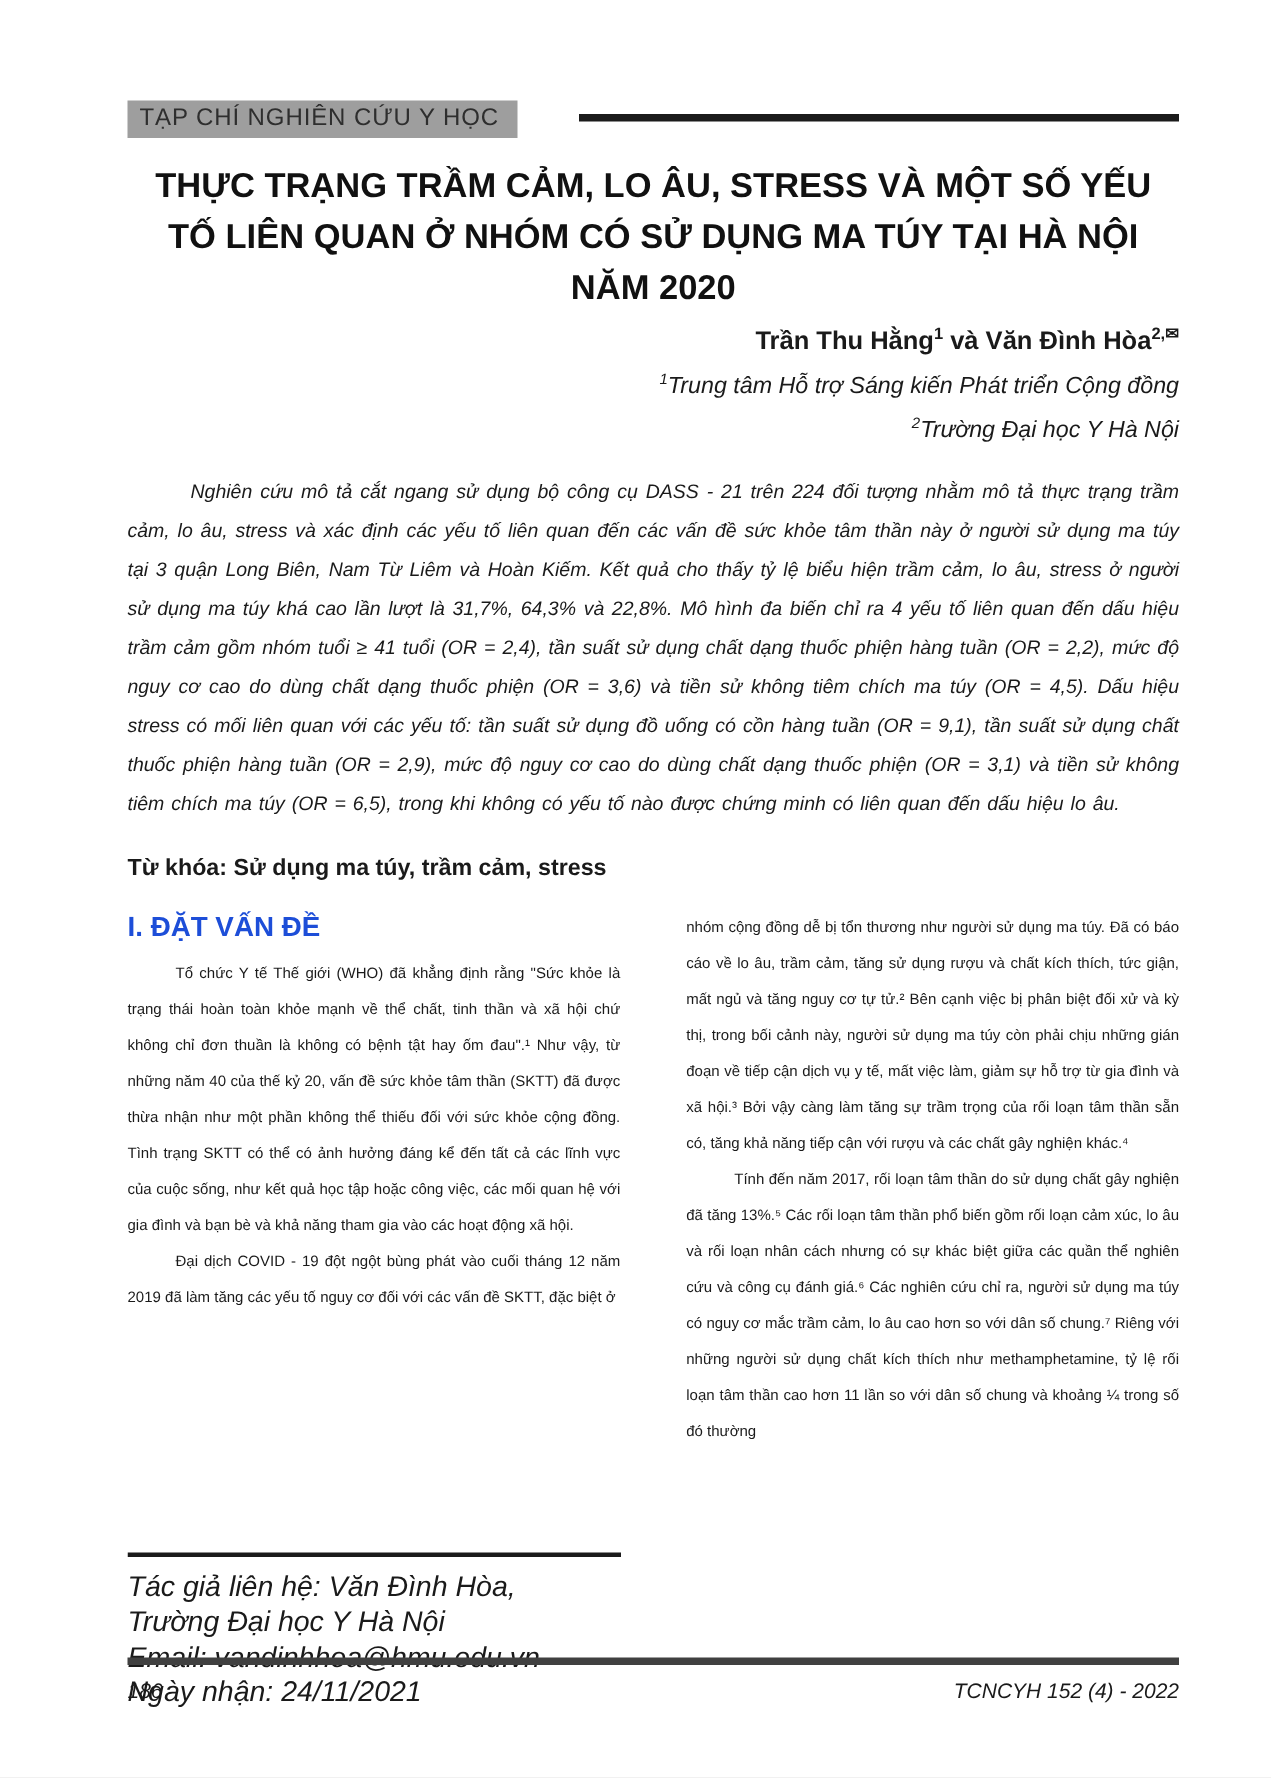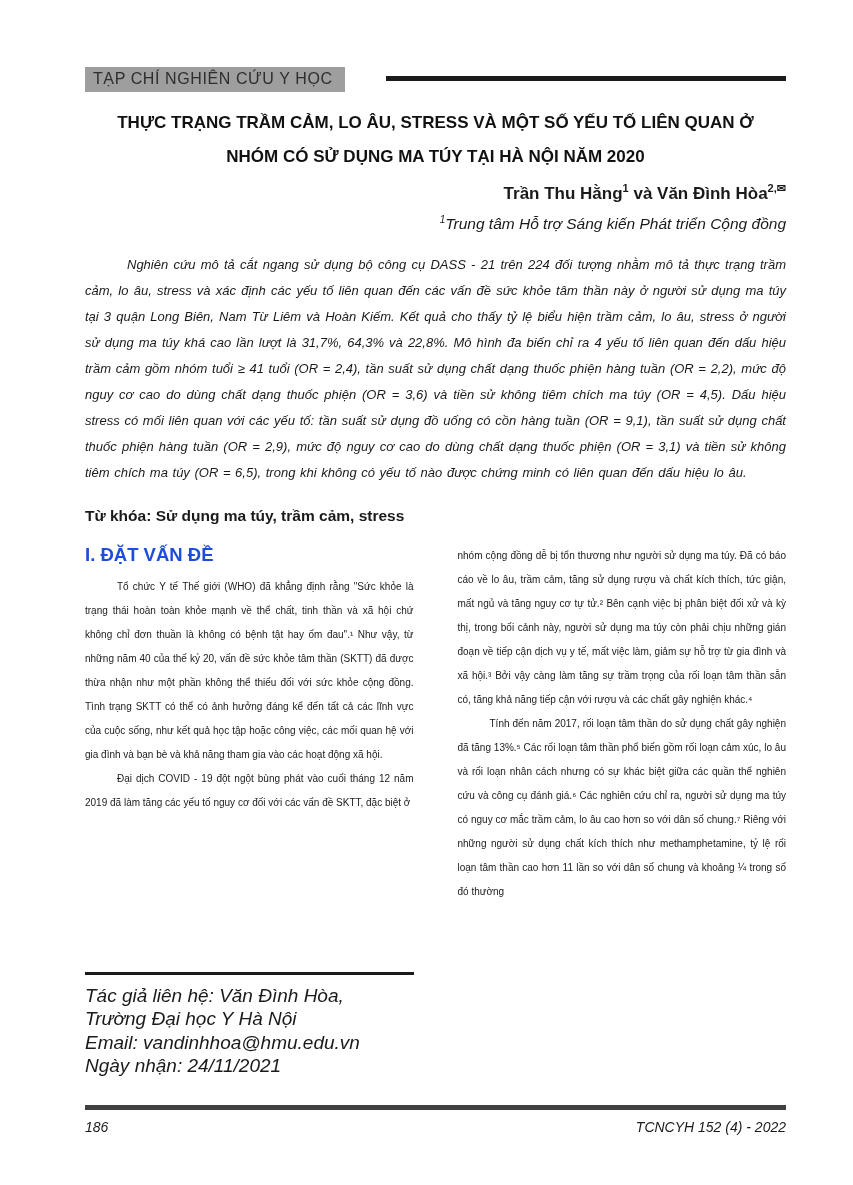--- a/index.html
+++ b/index.html
@@ -19,21 +19,21 @@
   .masthead { display:flex; align-items:center; height:27px;gap:40px; }
   .masthead-label {
     background:#9e9e9e; color:#2e2e2e;
     font-size:16px; letter-spacing:0.6px;
     padding:3px 12px 4px 8px; white-space:nowrap;
   }
   .masthead-rule { flex:1; height:5px; background:#1b1b1b; margin-left:1px; margin-top:-2px; }
 
   
   .title {
-    font-size:17px; font-weight:bold; text-align:center;
+    font-size:23px; font-weight:bold; text-align:center;
     line-height:34px; margin:13px 6px 8px 6px; color:#111;
   }
   .authors { text-align:right; font-size:17px; font-weight:bold; margin:2px 0 3px 0; }
   .authors sup { font-size:11px; font-weight:bold; }
   .envelope { font-size:11px; }
   .affiliation { text-align:right; font-style:italic; font-size:15.5px; line-height:25px; }
   .affiliation sup { font-size:10px; }
 
   
   .abstract {
@@ -72,20 +72,21 @@
   <header class="masthead">
     <span class="masthead-label">TẠP CHÍ NGHIÊN CỨU Y HỌC</span>
     <span class="masthead-rule"></span>
   </header>
 
   <h1 class="title">THỰC TRẠNG TRẦM CẢM, LO ÂU, STRESS VÀ MỘT SỐ YẾU TỐ LIÊN QUAN Ở NHÓM CÓ SỬ DỤNG MA TÚY TẠI HÀ NỘI NĂM 2020</h1>
 
   <div class="authors"><span>Trần Thu Hằng</span><sup>1</sup><span> và </span><span>Văn Đình Hòa</span><sup><span>2,</span><span class="envelope">✉</span></sup></div>
 
   <div class="affiliation"><sup>1</sup><span>Trung tâm Hỗ trợ Sáng kiến Phát triển Cộng đồng</span></div>
+  <div class="affiliation"><sup>2</sup><span>Trường Đại học Y Hà Nội</span></div>
 
   <p class="abstract">Nghiên cứu mô tả cắt ngang sử dụng bộ công cụ DASS - 21 trên 224 đối tượng nhằm mô tả thực trạng trầm cảm, lo âu, stress và xác định các yếu tố liên quan đến các vấn đề sức khỏe tâm thần này ở người sử dụng ma túy tại 3 quận Long Biên, Nam Từ Liêm và Hoàn Kiếm. Kết quả cho thấy tỷ lệ biểu hiện trầm cảm, lo âu, stress ở người sử dụng ma túy khá cao lần lượt là 31,7%, 64,3% và 22,8%. Mô hình đa biến chỉ ra 4 yếu tố liên quan đến dấu hiệu trầm cảm gồm nhóm tuổi ≥ 41 tuổi (OR = 2,4), tần suất sử dụng chất dạng thuốc phiện hàng tuần (OR = 2,2), mức độ nguy cơ cao do dùng chất dạng thuốc phiện (OR = 3,6) và tiền sử không tiêm chích ma túy (OR = 4,5). Dấu hiệu stress có mối liên quan với các yếu tố: tần suất sử dụng đồ uống có cồn hàng tuần (OR = 9,1), tần suất sử dụng chất thuốc phiện hàng tuần (OR = 2,9), mức độ nguy cơ cao do dùng chất dạng thuốc phiện (OR = 3,1) và tiền sử không tiêm chích ma túy (OR = 6,5), trong khi không có yếu tố nào được chứng minh có liên quan đến dấu hiệu lo âu.</p>
 
   <p class="keywords"><span>Từ khóa:</span><span> Sử dụng ma túy, trầm cảm, stress</span></p>
 
   <div class="columns">
 
     <div class="col">
       <h2 class="section-heading">I. ĐẶT VẤN ĐỀ</h2>
       <p class="body-par indent">Tổ chức Y tế Thế giới (WHO) đã khẳng định rằng "Sức khỏe là trạng thái hoàn toàn khỏe mạnh về thể chất, tinh thần và xã hội chứ không chỉ đơn thuần là không có bệnh tật hay ốm đau".¹ Như vậy, từ những năm 40 của thế kỷ 20, vấn đề sức khỏe tâm thần (SKTT) đã được thừa nhận như một phần không thể thiếu đối với sức khỏe cộng đồng. Tình trạng SKTT có thể có ảnh hưởng đáng kể đến tất cả các lĩnh vực của cuộc sống, như kết quả học tập hoặc công việc, các mối quan hệ với gia đình và bạn bè và khả năng tham gia vào các hoạt động xã hội.</p>

